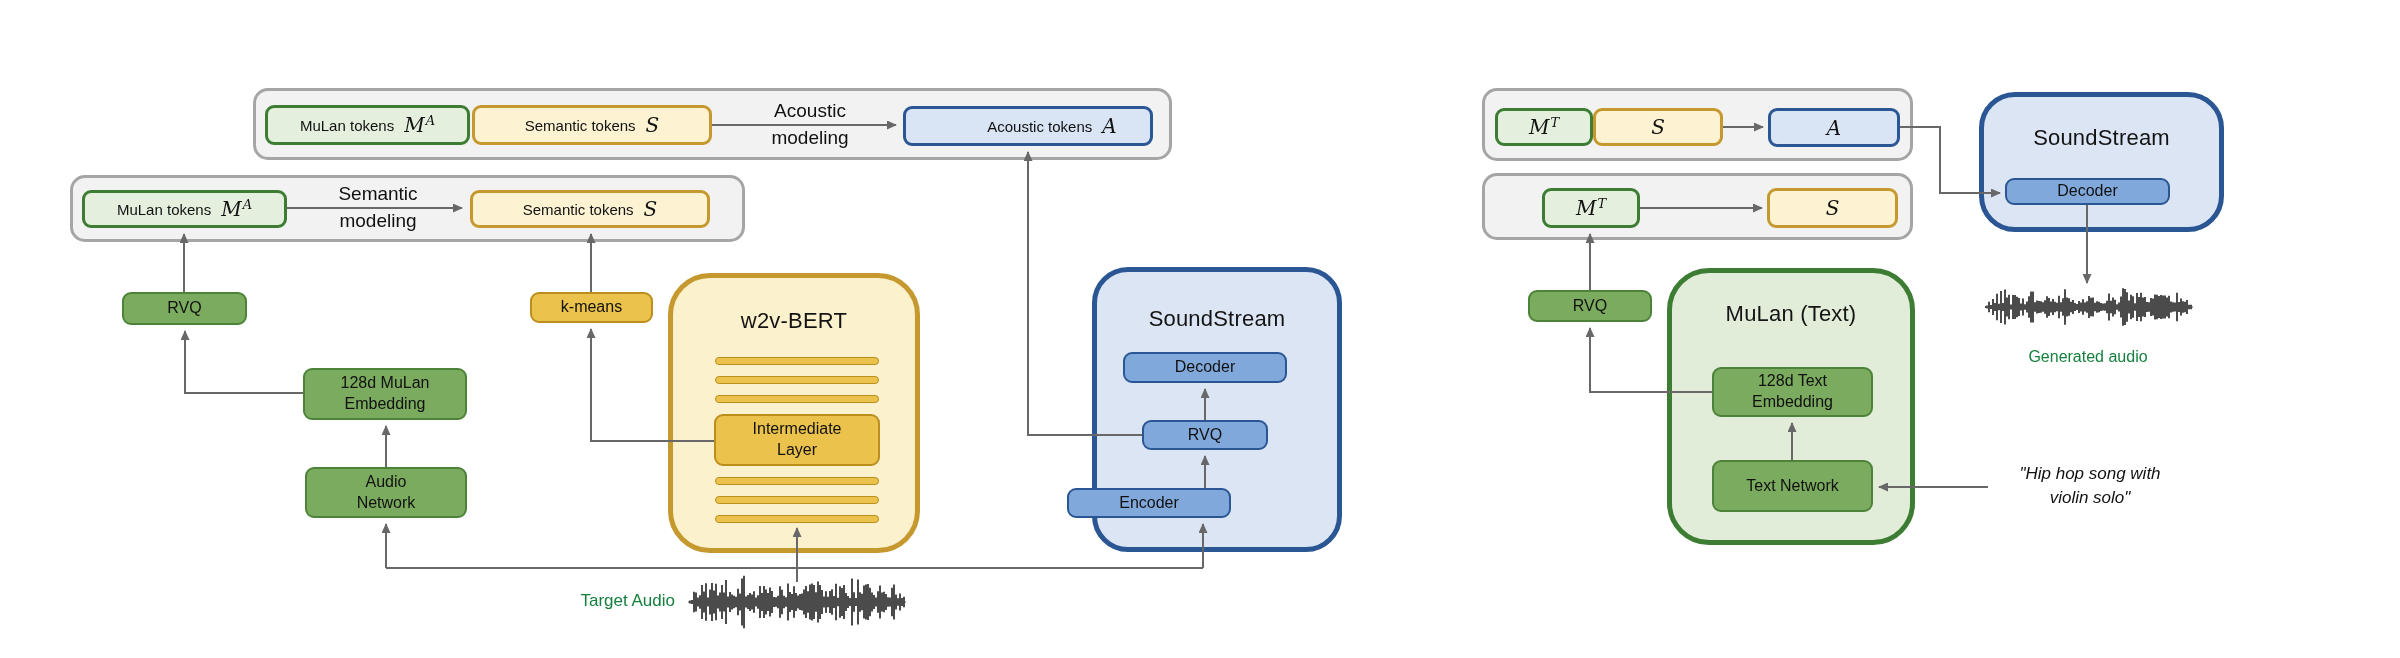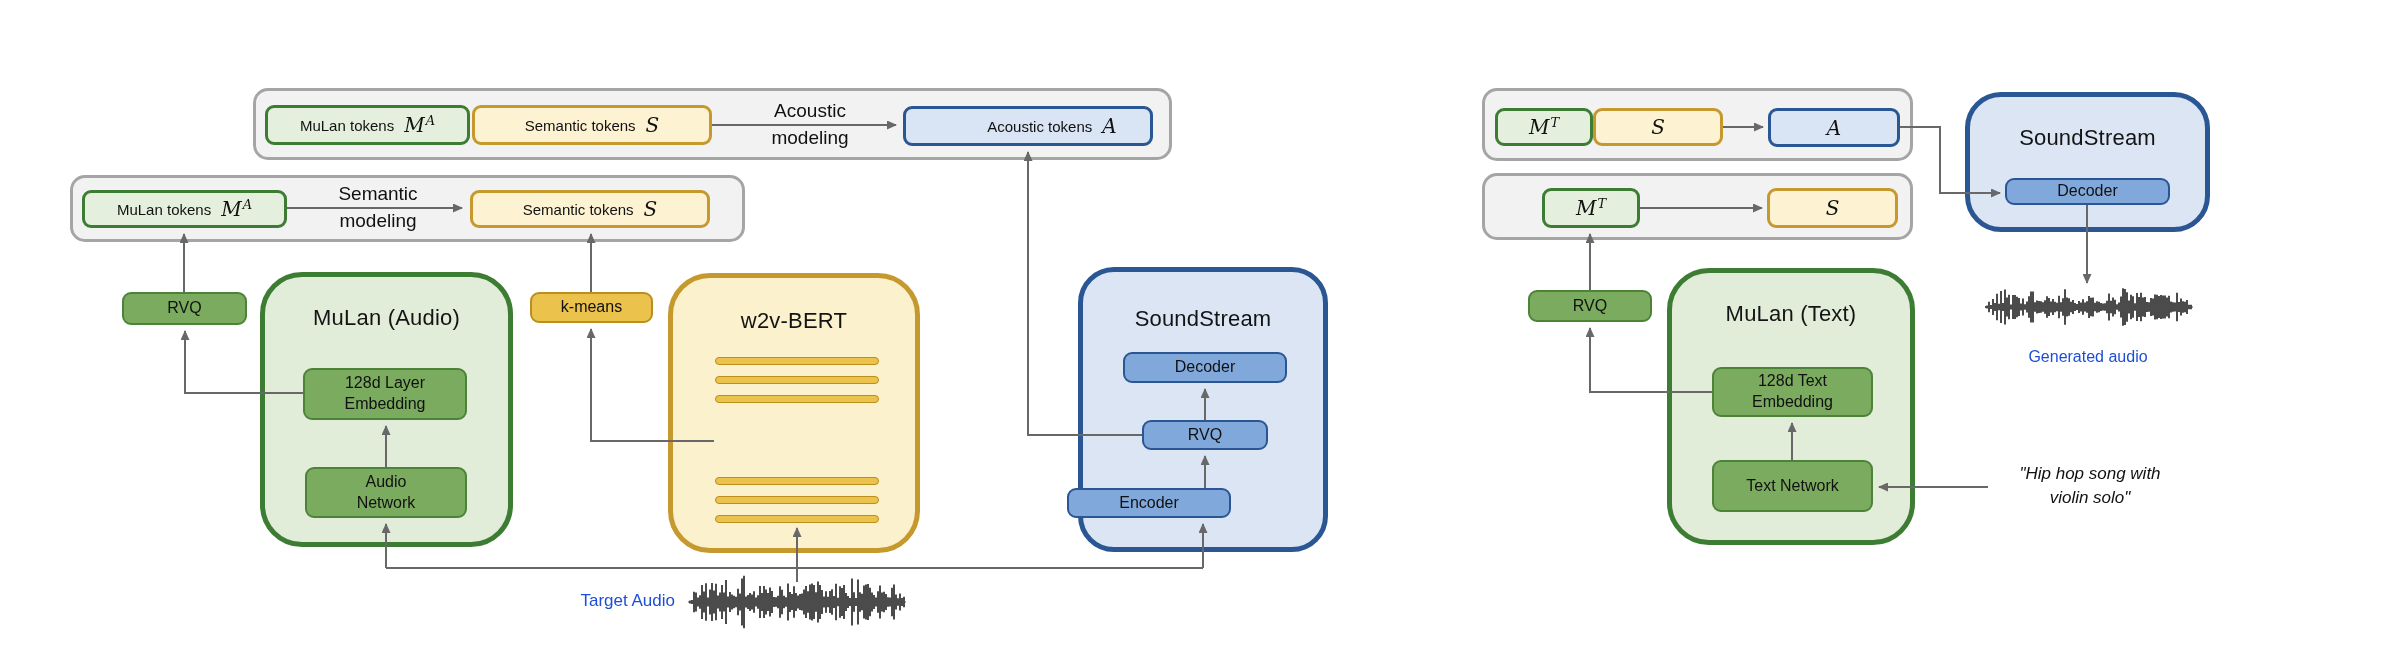--- a/index.html
+++ b/index.html
@@ -13,31 +13,31 @@
   .token.green{background:var(--green-token-fill);border:3px solid var(--green-border);}
   .token.yellow{background:var(--yellow-token-fill);border:3px solid var(--yellow-border);text-align:right;}
   .token.blue{background:var(--blue-token-fill);border:3px solid var(--blue-border);}
   .math{font-family:"DejaVu Serif",serif;font-style:italic;font-size:20px;}
   .token .math{margin-left:10px;}
   .msup{font-family:"DejaVu Serif",serif;font-style:italic;font-size:13px;vertical-align:7px;margin-left:1px;}
   
   .bigbox{border-radius:42px;text-align:center;z-index:2;}
   .bigbox.green{background:var(--green-fill);border:5px solid var(--green-border);}
   .bigbox.yellow{background:var(--yellow-fill);border:5px solid var(--yellow-border);}
-  .bigbox.blue{background:var(--blue-fill);border:5px solid var(--blue-border);border-radius:36px;}
+  .bigbox.blue{background:var(--blue-fill);border:5px solid var(--blue-border);border-radius:36px;margin-left:14px;}
   .bigtitle{font-size:22px;font-weight:500;letter-spacing:.2px;color:#141414;}
   
   .chip{display:flex;flex-direction:column;align-items:center;justify-content:center;
         border-radius:9px;font-size:16px;line-height:1.3;z-index:3;color:#111;}
   .chip.green{background:var(--green-mid);border:2.5px solid var(--green-mid-border);}
   .chip.yellow{background:var(--yellow-mid);border:2px solid var(--yellow-mid-border);}
   .chip.blue{background:var(--blue-mid);border:2px solid var(--blue-border);}
   .bar{background:var(--yellow-mid);border:1.5px solid var(--yellow-mid-border);border-radius:4px;z-index:3;}
   .stage-label{font-size:19px;line-height:27px;text-align:center;color:#111;z-index:3;}
-  .plain-label{font-size:17px;color:#1d4ed8;z-index:3;}
+  .plain-label{font-size:17px;color:#15803d;z-index:3;}
   .quote{font-size:17px;font-style:italic;text-align:center;line-height:24px;color:#111;}
   .wave path{stroke:var(--waveform);stroke-width:1.5;fill:none;}
   #connectors{position:absolute;left:0;top:0;z-index:9;pointer-events:none;}
   #connectors path{stroke:var(--connector);stroke-width:2;fill:none;}
   #arrowhead path{fill:var(--connector);stroke:none;}
 </style>
 </head>
 <body>
 
 <div class="canvas">
@@ -71,42 +71,43 @@
   </div>
   <div class="abs token yellow" style="left:470px;top:190px;width:240px;height:38px;">
     <span>Semantic tokens</span>
     <span class="math">S</span>
   </div>
 
   <div class="abs chip green" style="left:122px;top:292px;width:125px;height:33px;">
     <span>RVQ</span>
   </div>
 
-  <div class="abs bigbox green" style="left:260px;top:272px;width:253px;height:275px;">
-    <div class="bigtitle" style="margin-top:28px;">MuLan (Audio)</div>
-  </div>
   <div class="abs chip green" style="left:303px;top:368px;width:164px;height:52px;">
-    <div>128d Layer</div>
+    <div>128d MuLan</div>
     <div>Embedding</div>
   </div>
   <div class="abs chip green" style="left:305px;top:467px;width:162px;height:51px;">
     <div>Audio</div>
     <div>Network</div>
   </div>
 
   <div class="abs chip yellow" style="left:530px;top:292px;width:123px;height:31px;">
     <span>k-means</span>
   </div>
 
   <div class="abs bigbox yellow" style="left:668px;top:273px;width:252px;height:280px;">
     <div class="bigtitle" style="margin-top:30px;">w2v-BERT</div>
   </div>
   <div class="abs bar" style="left:715px;top:357px;width:164px;height:8px;"></div>
   <div class="abs bar" style="left:715px;top:376px;width:164px;height:8px;"></div>
   <div class="abs bar" style="left:715px;top:395px;width:164px;height:8px;"></div>
+  <div class="abs chip yellow" style="left:714px;top:414px;width:166px;height:52px;">
+    <div>Intermediate</div>
+    <div>Layer</div>
+  </div>
   <div class="abs bar" style="left:715px;top:477px;width:164px;height:8px;"></div>
   <div class="abs bar" style="left:715px;top:496px;width:164px;height:8px;"></div>
   <div class="abs bar" style="left:715px;top:515px;width:164px;height:8px;"></div>
 
   <div class="abs bigbox blue" style="left:1078px;top:267px;width:250px;height:285px;">
     <div class="bigtitle" style="margin-top:34px;">SoundStream</div>
   </div>
   <div class="abs chip blue" style="left:1123px;top:352px;width:164px;height:31px;">
     <span>Decoder</span>
   </div>

